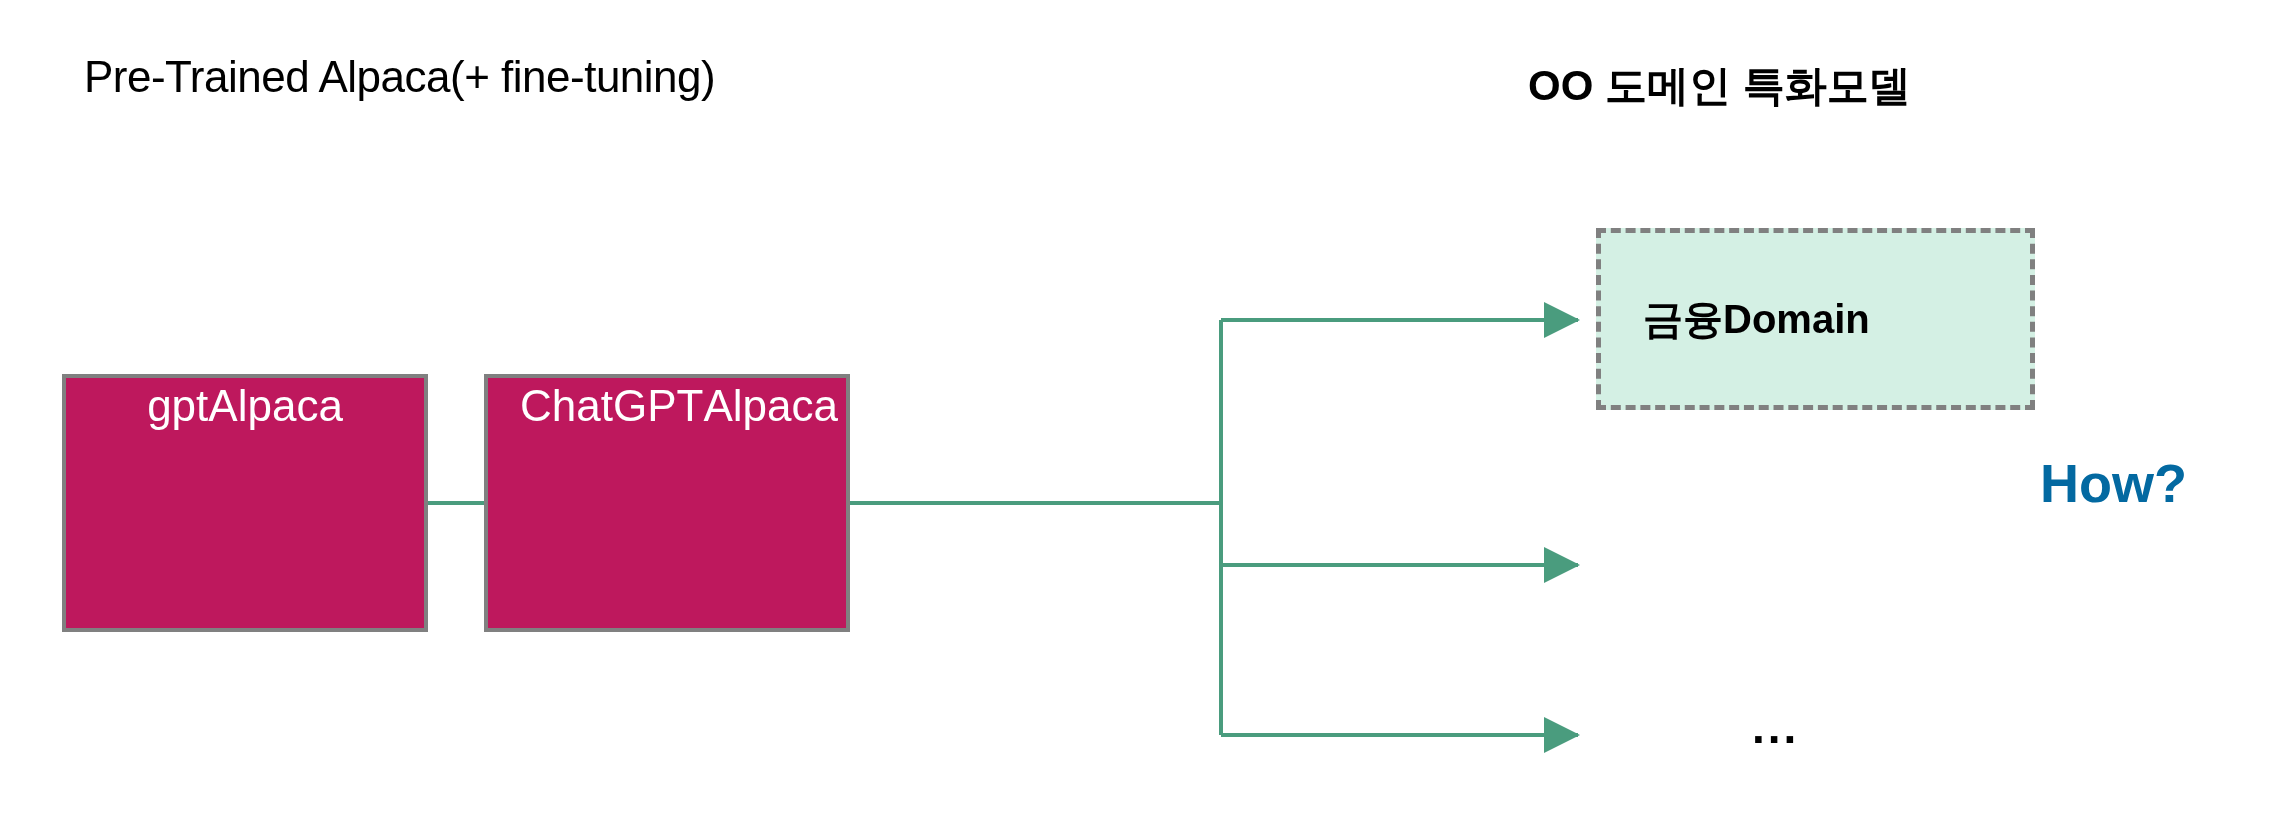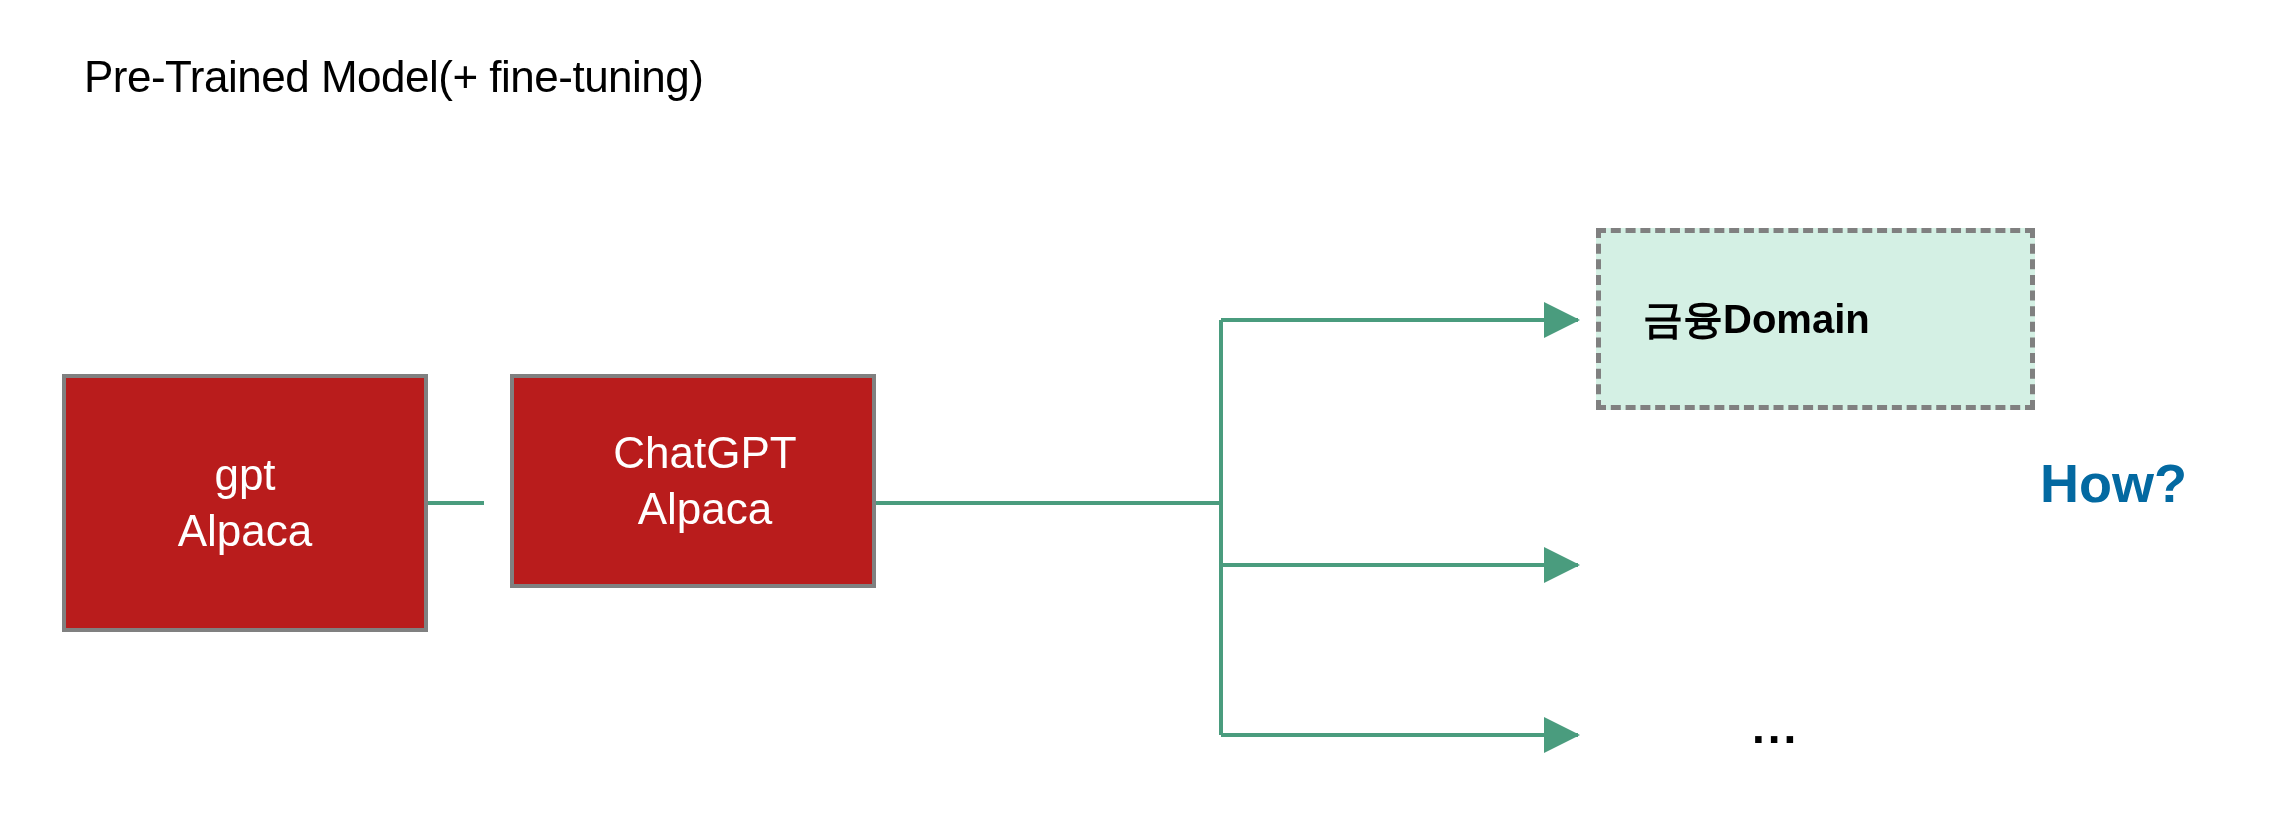--- a/index.html
+++ b/index.html
@@ -32,33 +32,33 @@
     top: 58px;
     font-size: 42px;
     font-weight: 700;
     color: #000000;
     white-space: nowrap;
   }
 
   
   .model-box {
     box-sizing: border-box;
-    background: #b91c1c;
+    background: #be185d;
     border: 4px solid #808080;
     display: flex;
-    flex-direction: column;
-    align-items: center;
+    flex-direction: row;
+    align-items: flex-start;
     justify-content: center;
     color: #ffffff;
     font-size: 44px;
     line-height: 1.28;
     font-weight: 400;
   }
   #box-gpt   { left: 62px;  top: 374px; width: 366px; height: 258px; }
-  #box-chat  { left: 510px; top: 374px; width: 366px; height: 214px; padding-left: 24px; }
+  #box-chat  { left: 484px; top: 374px; width: 366px; height: 258px; padding-left: 24px; }
   .model-line { display: block; }
 
   
   .domain-box {
     box-sizing: border-box;
     background: #D4F0E4;
     border: 5px dashed #808080;
     display: flex;
     align-items: center;
     color: #000000;
@@ -97,22 +97,23 @@
     width: 2272px;
     height: 828px;
     pointer-events: none;
   }
 </style>
 </head>
 <body>
 
 <div id="canvas">
 
-  <div class="abs" id="title-left">Pre-Trained Model(+ fine-tuning)</div>
+  <div class="abs" id="title-left">Pre-Trained Alpaca(+ fine-tuning)</div>
 
+  <div class="abs" id="title-right">OO 도메인 특화모델</div>
 
   <svg class="abs" id="connectors" viewBox="0 0 2272 828">
     <defs>
       <marker id="arrowhead" markerWidth="9" markerHeight="9" refX="8.5" refY="4.5" orient="auto" markerUnits="strokeWidth">
         <path d="M0,0 L9,4.5 L0,9 Z" fill="#4A9C7E"></path>
       </marker>
     </defs>
 
     <line x1="428" y1="503" x2="484" y2="503" stroke="#4A9C7E" stroke-width="4"></line>
 

